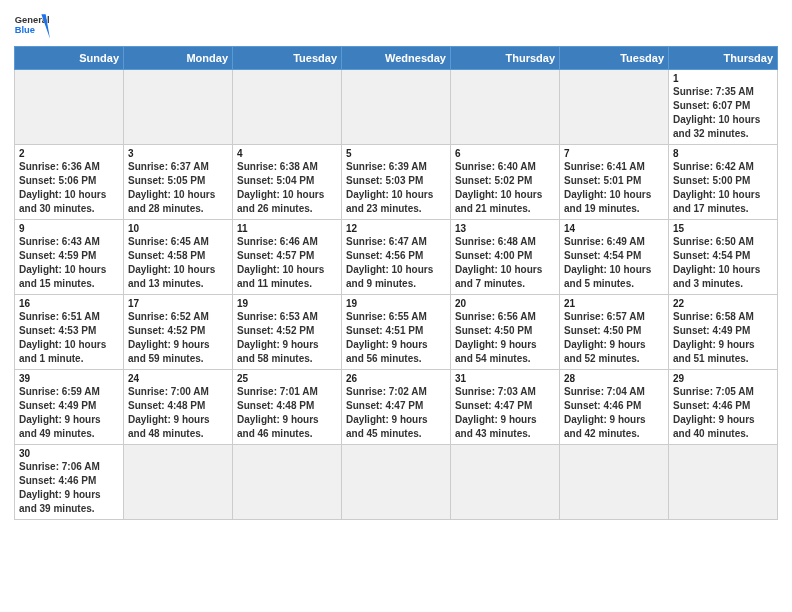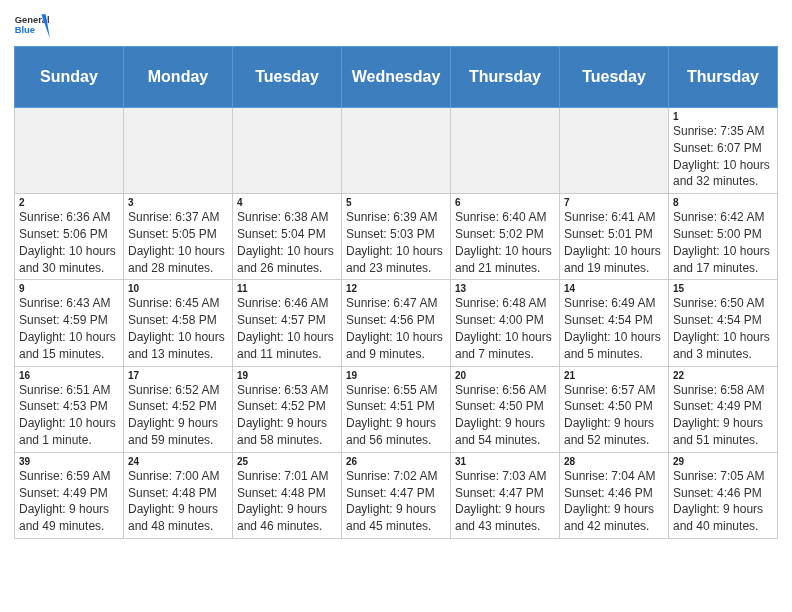--- a/index.html
+++ b/index.html
@@ -51,24 +51,24 @@
     }
     .calendar {
       border: 1px solid #ccc;
       border-collapse: collapse;
       width: 100%;
       table-layout: fixed;
     }
     .calendar th {
       background: #3d7ebf;
       color: #fff;
-      font-size: 16px;
+      font-size: 11px;
       font-weight: bold;
-      padding: 21px 4px;
-      text-align: center;
+      padding: 5px 4px;
+      text-align: right;
       border: 1px solid #5a9ad4;
     }
     .calendar td {
       border: 1px solid #ccc;
       vertical-align: top;
       padding: 3px 4px;
       font-size: 8.5px;
       color: #333;
       background: #fff;
       height: 72px;
@@ -77,23 +77,24 @@
       background: #f0f0f0;
     }
     .day-num {
       font-size: 10px;
       font-weight: bold;
       color: #222;
       display: block;
       margin-bottom: 1px;
     }
     .day-info {
-      font-size: 12px;
+      font-size: 10px;
       line-height: 1.4;
       color: #333;
+      font-weight: bold;
     }
     .last-row td {
       height: 60px;
     }
   </style>
 </head>
 <body>
 
 <div class="page">
   <div class="header">
@@ -308,15 +309,29 @@
 Sunset: 4:46 PM
 Daylight: 9 hours and 42 minutes.</div>
           </td>
           <td>
             <span class="day-num">29</span>
             <div class="day-info">Sunrise: 7:05 AM
 Sunset: 4:46 PM
 Daylight: 9 hours and 40 minutes.</div>
           </td>
         </tr>
+        <tr class="last-row">
+          <td>
+            <span class="day-num">30</span>
+            <div class="day-info">Sunrise: 7:06 AM
+Sunset: 4:46 PM
+Daylight: 9 hours and 39 minutes.</div>
+          </td>
+          <td class="empty"></td>
+          <td class="empty"></td>
+          <td class="empty"></td>
+          <td class="empty"></td>
+          <td class="empty"></td>
+          <td class="empty"></td>
+        </tr>
       </tbody>
   </table>
 </div>
 
 </body></html>

